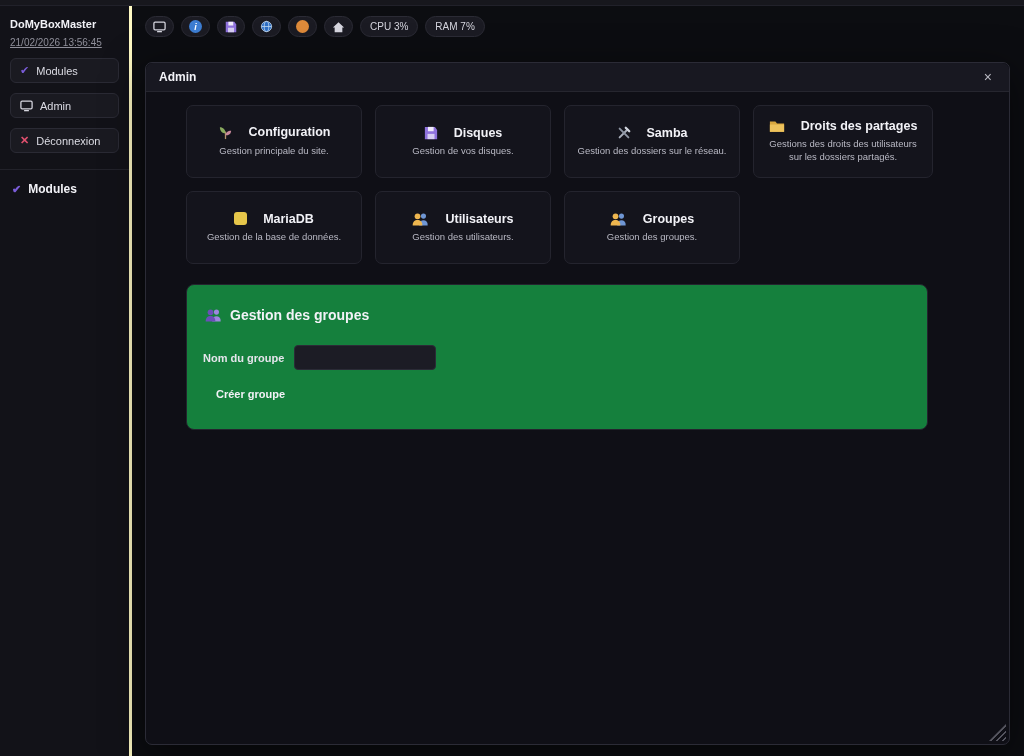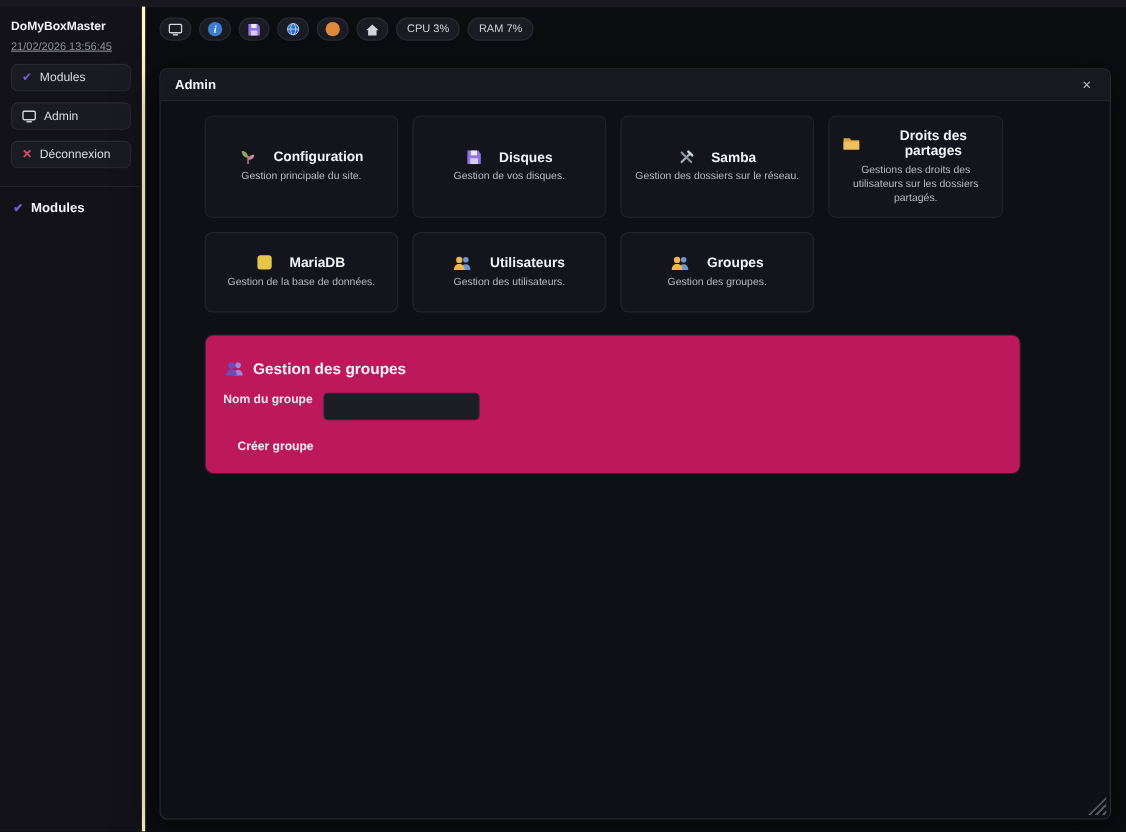--- a/index.html
+++ b/index.html
@@ -79,39 +79,39 @@
   .win-body { padding:13px 40px 0; }
 
   
   .cards { display:flex; flex-wrap:wrap; gap:13px; }
   .card {
     width:176px; min-height:73px;
     background:#14141c; border:1px solid #24242e; border-radius:7px;
     display:flex; flex-direction:column; align-items:center; justify-content:center;
     padding:10px 12px; text-align:center; cursor:pointer;
   }
-  .card:nth-child(4) { width:159px; }
+  .card:nth-child(4) { width:180px; }
   .card-title {
     display:flex; gap:16px;
     font-size:12.5px; font-weight:bold; color:#f2f2f7;
   }
   .card-desc { font-size:9.5px; color:#b9b9c4; margin-top:5px; line-height:1.35; }
   .sq { width:13px; height:13px; border-radius:3px; background:#e6c64a; display:inline-block; }
 
   
   .panel {
     margin-top:20px; width:742px;
-    background:#be185d; border:1px solid #24242e; border-radius:8px;
-    padding:22px 16px 16px;
+    background:#15803d; border:1px solid #24242e; border-radius:8px;
+    padding:22px 16px 27px;
   }
   .panel-title {
     display:flex; align-items:center; gap:8px;
     font-size:14px; font-weight:bold; color:#f2f2f7; padding-left:2px;
   }
-  .form-row { margin-top:14px; display:flex; gap:10px; }
+  .form-row { margin-top:22px; display:flex; align-items:center; gap:10px; }
   .form-row label { font-size:11px; font-weight:bold; color:#e5e5ec; }
   .form-row input {
     width:142px; height:25px;
     background:#1c1c25; border:1px solid #2b2b37; border-radius:4px;
     color:#e9e9f0; padding:0 8px; font-size:11px; outline:none;
     font-family:"Liberation Sans", sans-serif;
   }
   .create-btn {
     margin-top:18px; margin-left:13px;
     background:none; border:none; color:#f2f2f7;

